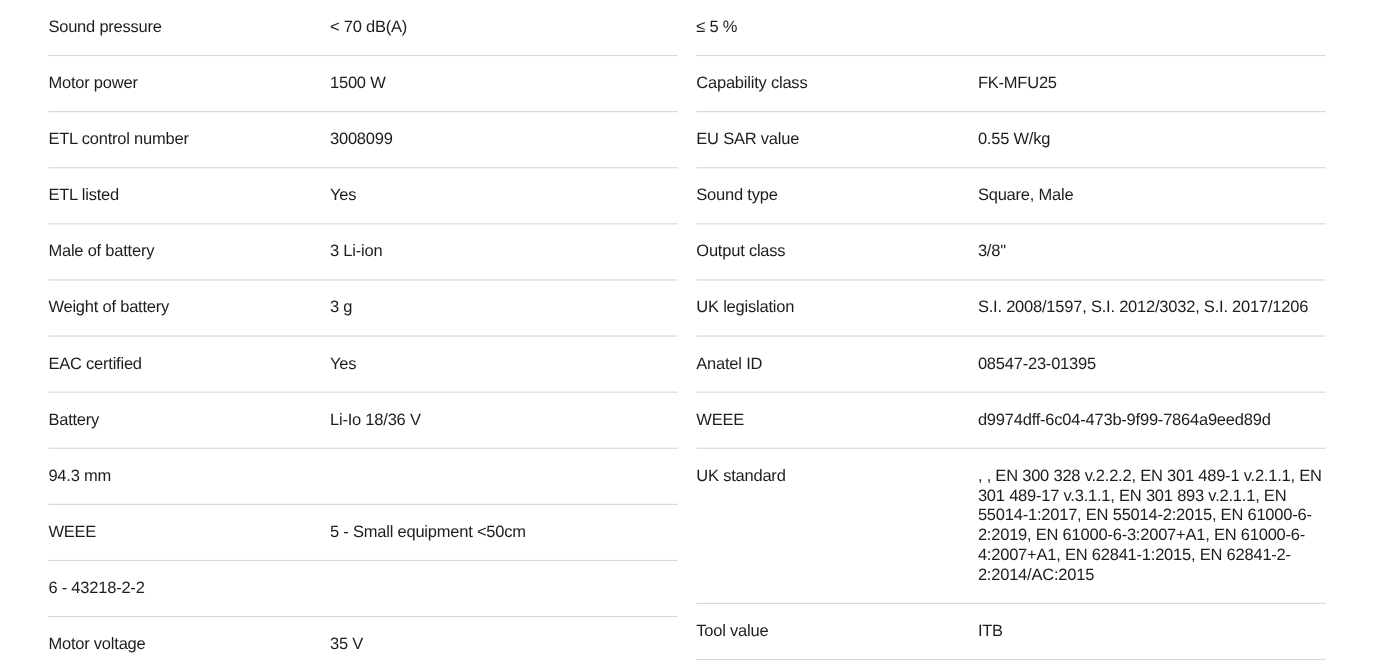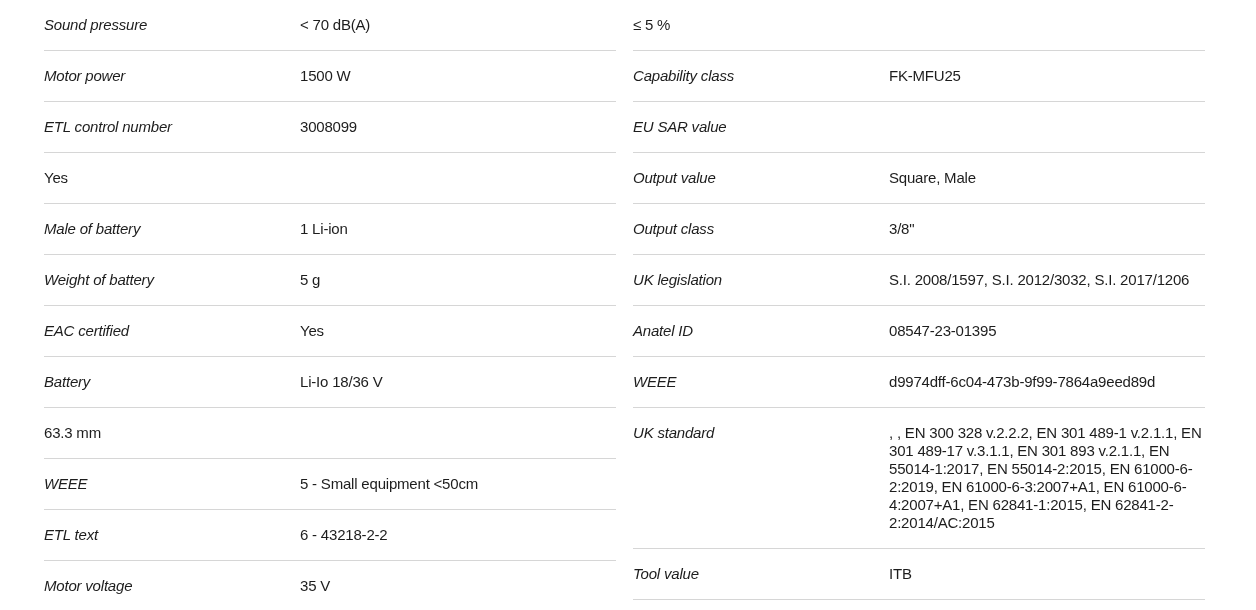--- a/index.html
+++ b/index.html
@@ -33,21 +33,20 @@
   .spec-row {
     display: flex;
     align-items: flex-start;
     padding: 16px 0;
     border-bottom: 1px solid var(--divider);
   }
   .spec-label {
     width: 256px;
     flex: none;
     padding-right: 12px;
-    font-style: italic;
   }
   .spec-value {
     flex: 1;
     word-wrap: break-word;
   }
 </style>
 </head>
 <body>
 
 <div class="spec-grid">
@@ -61,78 +60,79 @@
     <div class="spec-label">Motor power</div>
     <div class="spec-value">1500 W</div>
   </div>
 
   <div class="spec-row">
     <div class="spec-label">ETL control number</div>
     <div class="spec-value">3008099</div>
   </div>
 
   <div class="spec-row">
+    <div class="spec-label">ETL listed</div>
     <div class="spec-value">Yes</div>
   </div>
 
   <div class="spec-row">
     <div class="spec-label">Male of battery</div>
-    <div class="spec-value">1 Li-ion</div>
+    <div class="spec-value">3 Li-ion</div>
   </div>
 
   <div class="spec-row">
     <div class="spec-label">Weight of battery</div>
-    <div class="spec-value">5 g</div>
+    <div class="spec-value">3 g</div>
   </div>
 
   <div class="spec-row">
     <div class="spec-label">EAC certified</div>
     <div class="spec-value">Yes</div>
   </div>
 
   <div class="spec-row">
     <div class="spec-label">Battery</div>
     <div class="spec-value">Li-Io 18/36 V</div>
   </div>
 
   <div class="spec-row">
-    <div class="spec-value">63.3 mm</div>
+    <div class="spec-value">94.3 mm</div>
   </div>
 
   <div class="spec-row">
     <div class="spec-label">WEEE</div>
     <div class="spec-value">5 - Small equipment &lt;50cm</div>
   </div>
 
   <div class="spec-row">
-    <div class="spec-label">ETL text</div>
     <div class="spec-value">6 - 43218-2-2</div>
   </div>
 
   <div class="spec-row">
     <div class="spec-label">Motor voltage</div>
     <div class="spec-value">35 V</div>
   </div>
 </div>
   <div class="spec-col">
   <div class="spec-row">
     <div class="spec-value">≤ 5 %</div>
   </div>
 
   <div class="spec-row">
     <div class="spec-label">Capability class</div>
     <div class="spec-value">FK-MFU25</div>
   </div>
 
   <div class="spec-row">
     <div class="spec-label">EU SAR value</div>
+    <div class="spec-value">0.55 W/kg</div>
   </div>
 
   <div class="spec-row">
-    <div class="spec-label">Output value</div>
+    <div class="spec-label">Sound type</div>
     <div class="spec-value">Square, Male</div>
   </div>
 
   <div class="spec-row">
     <div class="spec-label">Output class</div>
     <div class="spec-value">3/8"</div>
   </div>
 
   <div class="spec-row">
     <div class="spec-label">UK legislation</div>

